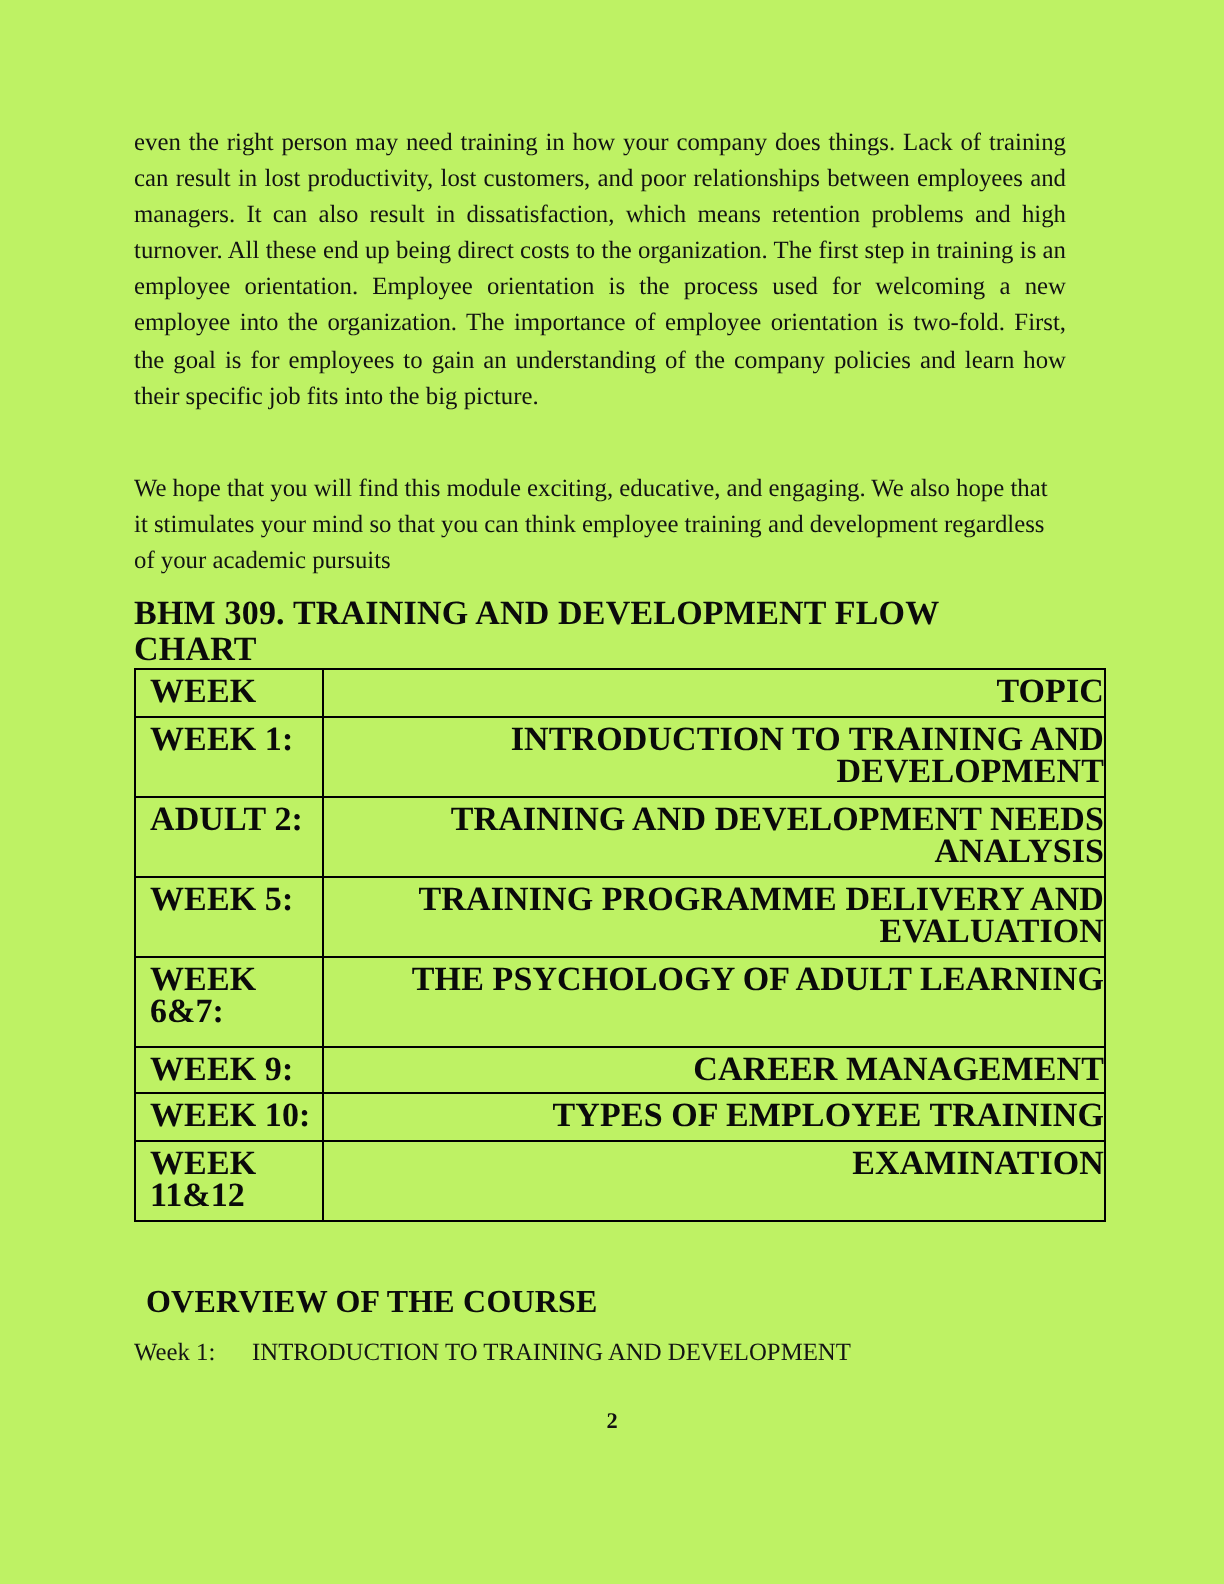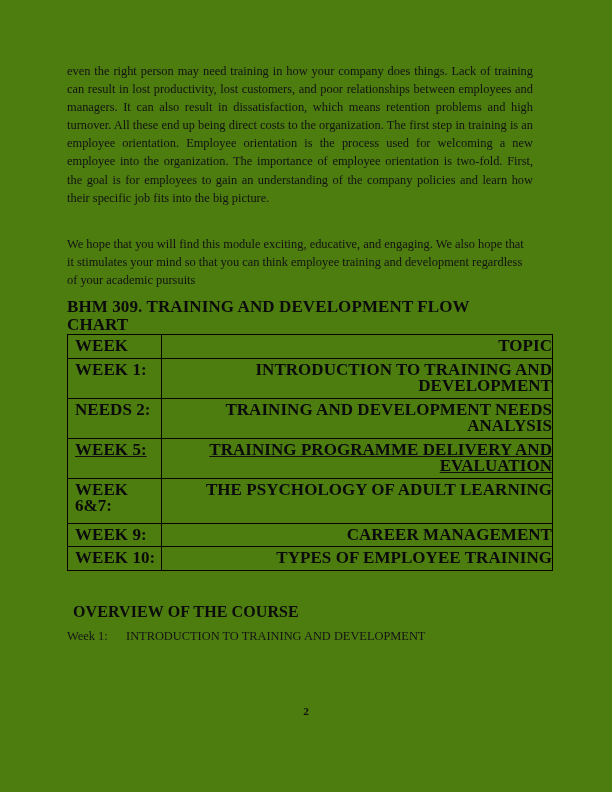--- a/index.html
+++ b/index.html
@@ -15,21 +15,21 @@
     color: #101010;
     overflow: hidden;
   }
 
   .page {
     position: absolute;
     left: 0;
     top: 0;
     width: 612px;
     height: 792px;
-    background: #4d7c0f;
+    background: #bef264;
   }
 
   .content {
     position: absolute;
     left: 67px;
     top: 62px;
     width: 466px;
   }
 
   p.body-par {
@@ -73,21 +73,21 @@
     color: #0a0a0a;
     letter-spacing: 0.05px;
   }
   table.flow-chart td.col-week { width: 86px; }
   table.flow-chart td.col-topic { width: 381px; padding-left: 9px; text-align: right; }
 
   .r-h  { height: 15px; }
   .r-1  { height: 34px; }
   .r-2  { height: 36px; }
   .r-34 { height: 25px; }
-  .r-5  { height: 27px; text-decoration: underline; }
+  .r-5  { height: 27px; }
   .r-67 { height: 45px; }
   .r-8  { height: 25px; }
   .r-9  { height: 16px; }
   .r-10 { height: 16px; }
   .r-11 { height: 16px; }
 
   .after-table { height: 26px; }
 
   .overview-heading {
     margin: 6px;
@@ -142,38 +142,42 @@
       <tbody>
         <tr class="r-h">
           <td class="col-week">WEEK</td>
           <td class="col-topic">TOPIC</td>
         </tr>
         <tr class="r-1">
           <td class="col-week">WEEK 1:</td>
           <td class="col-topic">INTRODUCTION TO TRAINING AND DEVELOPMENT</td>
         </tr>
         <tr class="r-2">
-          <td class="col-week">NEEDS 2:</td>
+          <td class="col-week">ADULT 2:</td>
           <td class="col-topic">TRAINING AND DEVELOPMENT NEEDS ANALYSIS</td>
         </tr>
         <tr class="r-5">
           <td class="col-week">WEEK 5:</td>
           <td class="col-topic">TRAINING PROGRAMME DELIVERY AND EVALUATION</td>
         </tr>
         <tr class="r-67">
           <td class="col-week">WEEK 6&amp;7:</td>
           <td class="col-topic">THE PSYCHOLOGY OF ADULT LEARNING</td>
         </tr>
         <tr class="r-9">
           <td class="col-week">WEEK 9:</td>
           <td class="col-topic">CAREER MANAGEMENT</td>
         </tr>
         <tr class="r-10">
           <td class="col-week">WEEK 10:</td>
           <td class="col-topic">TYPES OF EMPLOYEE TRAINING</td>
+        </tr>
+        <tr class="r-11">
+          <td class="col-week">WEEK 11&amp;12</td>
+          <td class="col-topic">EXAMINATION</td>
         </tr>
       </tbody>
     </table>
 
     <div class="after-table"></div>
 
     <h2 class="overview-heading">OVERVIEW OF THE COURSE</h2>
 
     <div class="overview-row">
       <span class="wk-label">Week 1:</span>

